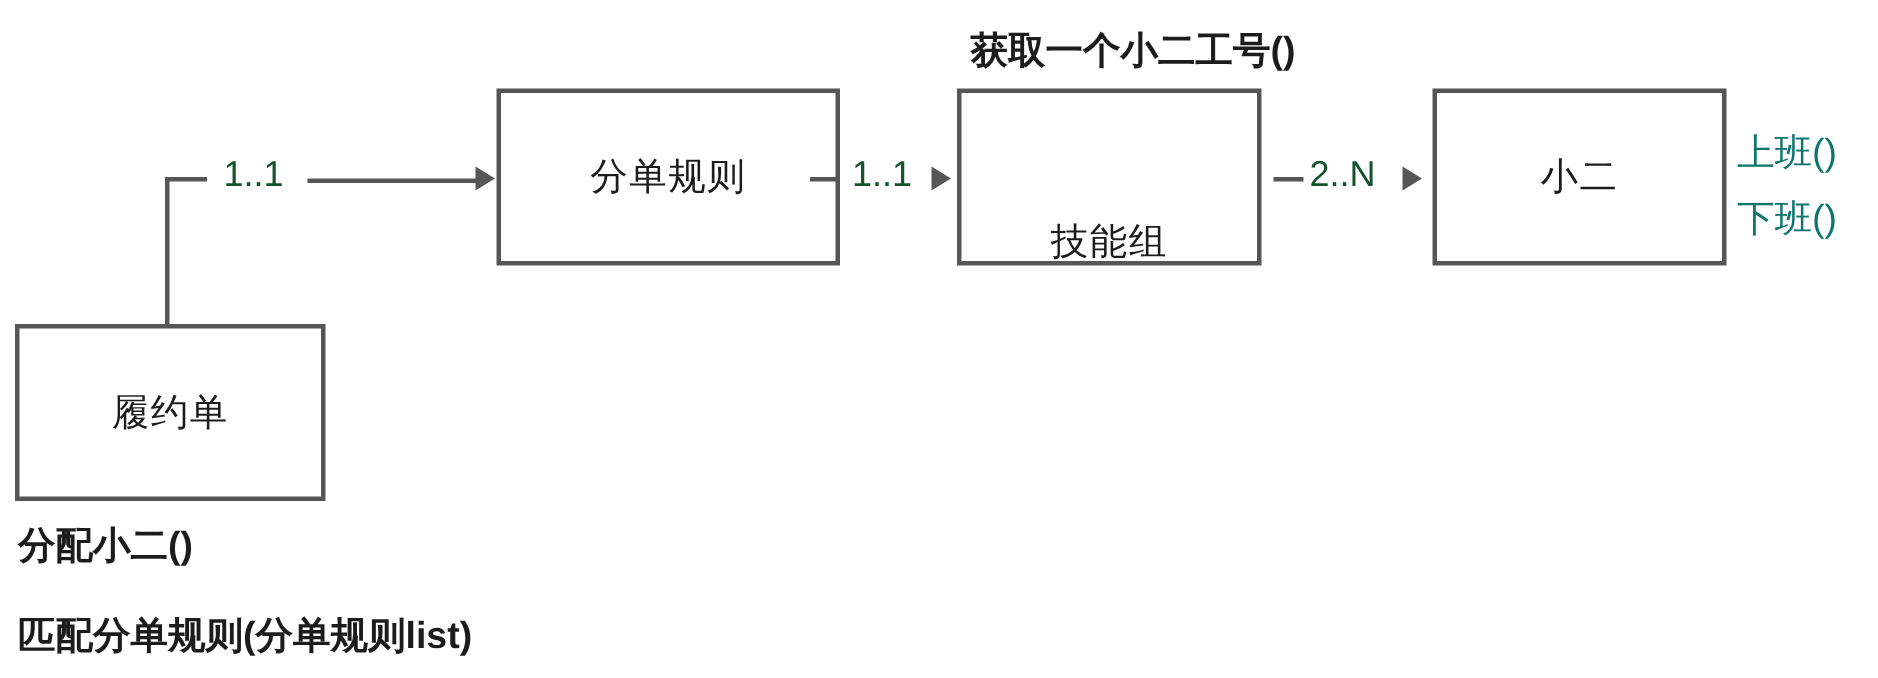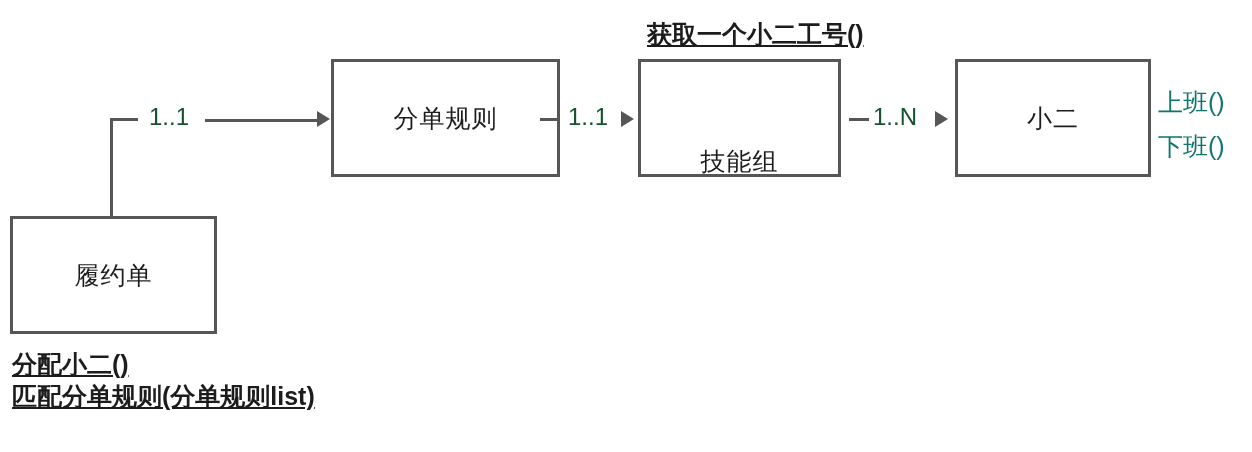--- a/index.html
+++ b/index.html
@@ -90,36 +90,35 @@
   #mult-3 { left: 873px; top: 105px; }
 
   
   .method-bold {
     position: absolute;
     font-size: 25px;
     font-weight: bold;
     color: #1c1c1c;
     line-height: 1;
     white-space: nowrap;
-    text-decoration: underline;
   }
   .method-plain {
     position: absolute;
     font-size: 25px;
     font-weight: 400;
     color: #0f766e;
     line-height: 1;
     white-space: nowrap;
   }
 
   #method-skillgroup { left: 647px; top: 22px; }
   #method-agent-on   { left: 1158px; top: 90px; }
   #method-agent-off  { left: 1158px; top: 134px; }
   #method-assign     { left: 12px;  top: 352px; }
-  #method-match      { left: 12px;  top: 384px; text-align: center; }
+  #method-match      { left: 12px;  top: 412px; text-align: center; }
 </style>
 </head>
 <body>
 
 <div id="canvas">
 
   <div class="box" id="box-fulfillment">
     <span class="box-label">履约单</span>
   </div>
 
@@ -141,21 +140,21 @@
   <div class="arrowhead" id="arrow1-head"></div>
 
   <div class="line-h" id="arrow2-stub"></div>
   <div class="arrowhead" id="arrow2-head"></div>
 
   <div class="line-h" id="arrow3-stub"></div>
   <div class="arrowhead" id="arrow3-head"></div>
 
   <span class="multiplicity" id="mult-1">1..1</span>
   <span class="multiplicity" id="mult-2">1..1</span>
-  <span class="multiplicity" id="mult-3">1..N</span>
+  <span class="multiplicity" id="mult-3">2..N</span>
 
   <span class="method-bold" id="method-skillgroup">获取一个小二工号()</span>
 
   <span class="method-plain" id="method-agent-on">上班()</span>
   <span class="method-plain" id="method-agent-off">下班()</span>
 
   <span class="method-bold" id="method-assign">分配小二()</span>
   <span class="method-bold" id="method-match">匹配分单规则(分单规则list)</span>
 
 </div>

